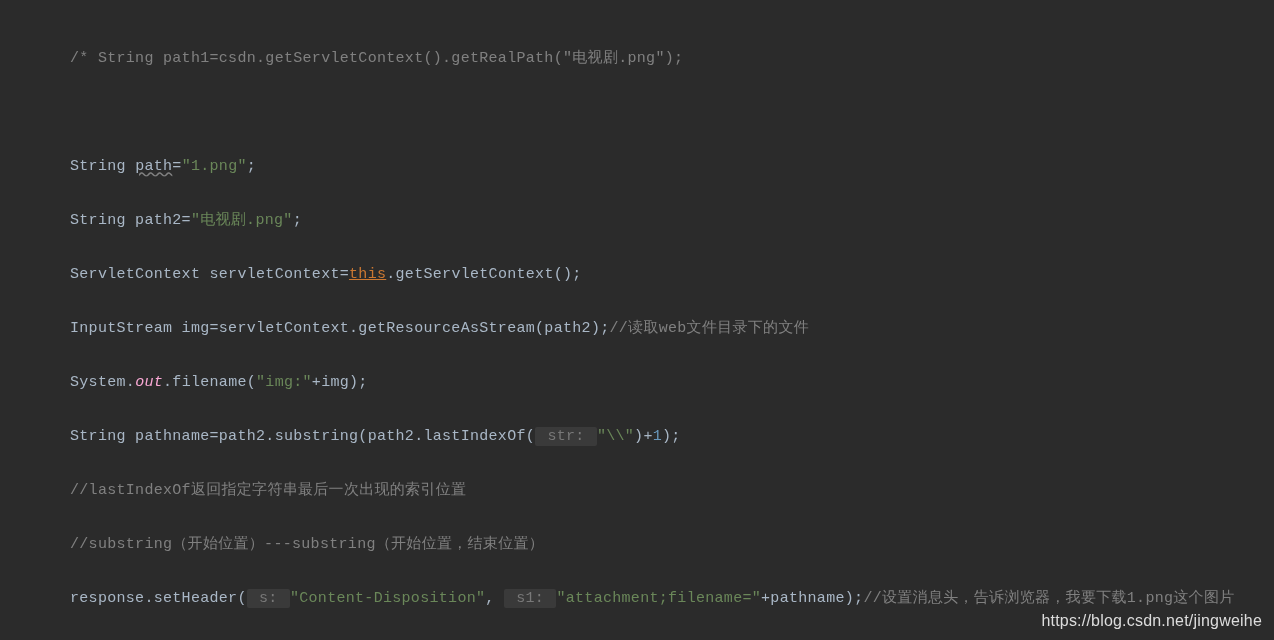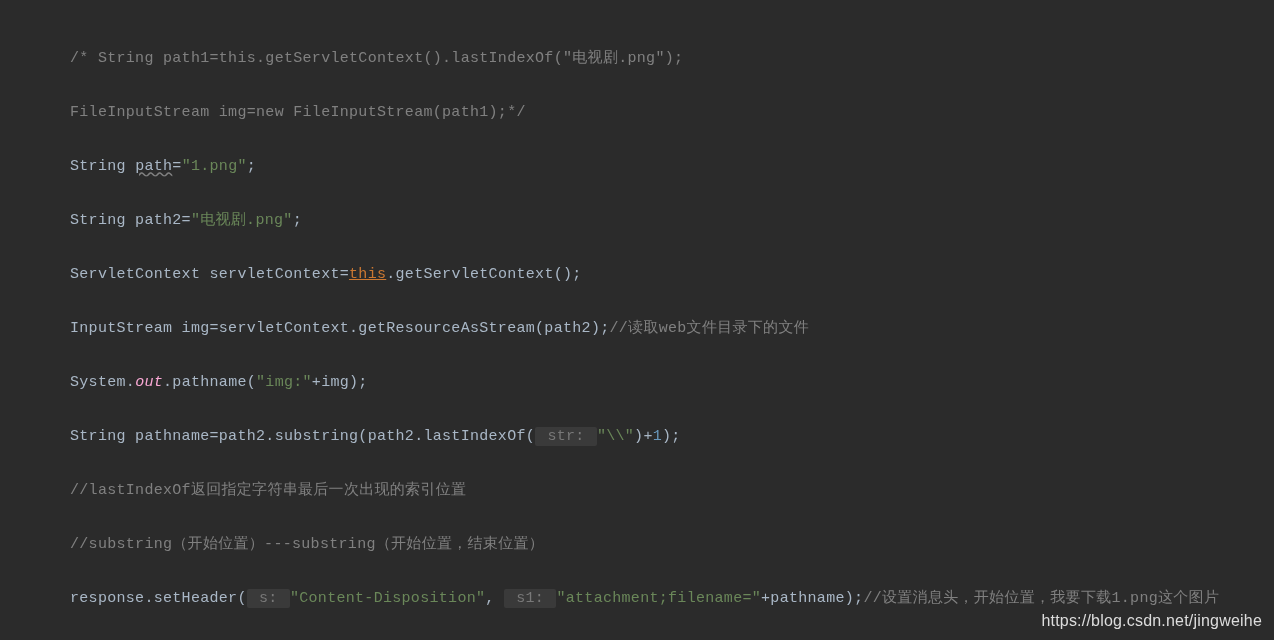--- a/index.html
+++ b/index.html
@@ -39,31 +39,31 @@
       font-family: Arial, sans-serif;
       letter-spacing: 0.2px;
     }
     .indent1 { padding-left: 70px; display: inline; }
     .ln { display: block; height: 27px; }
   </style>
 </head>
 <body>
 
 <div class="code-area">
-<span class="ln"><span class="indent1"></span><span class="comment">/* String path1=this.getServletContext().lastIndexOf("电视剧.png");</span></span>
-<span class="ln"><span class="indent1"></span><span class="comment">FileInputStream img=new FileInputStream(path1);*/</span></span>
+<span class="ln"><span class="indent1"></span><span class="comment">/* String path1=csdn.getServletContext().getRealPath("电视剧.png");</span></span>
+<span class="ln"><span class="indent1"></span></span>
 <span class="ln"><span class="indent1"></span><span>String </span><span class="underline">path</span><span>=</span><span class="string">"1.png"</span><span>;</span></span>
 <span class="ln"><span class="indent1"></span><span>String path2=</span><span class="string">"电视剧.png"</span><span>;</span></span>
 <span class="ln"><span class="indent1"></span><span>ServletContext servletContext=</span><span class="keyword">this</span><span>.getServletContext();</span></span>
 <span class="ln"><span class="indent1"></span><span>InputStream img=servletContext.getResourceAsStream(path2);</span><span class="comment">//读取web文件目录下的文件</span></span>
-<span class="ln"><span class="indent1"></span><span>System.</span><span class="field">out</span><span>.pathname(</span><span class="string">"img:"</span><span>+img);</span></span>
+<span class="ln"><span class="indent1"></span><span>System.</span><span class="field">out</span><span>.filename(</span><span class="string">"img:"</span><span>+img);</span></span>
 <span class="ln"><span class="indent1"></span><span>String pathname=path2.substring(path2.lastIndexOf(</span><span class="param-hint"> str: </span><span class="string">"\\"</span><span>)+</span><span class="number">1</span><span>);</span></span>
 <span class="ln"><span class="indent1"></span><span class="comment">//lastIndexOf返回指定字符串最后一次出现的索引位置</span></span>
 <span class="ln"><span class="indent1"></span><span class="comment">//substring（开始位置）---substring（开始位置，结束位置）</span></span>
-<span class="ln"><span class="indent1"></span><span>response.setHeader(</span><span class="param-hint"> s: </span><span class="string">"Content-Disposition"</span><span>, </span><span class="param-hint"> s1: </span><span class="string">"attachment;filename="</span><span>+pathname);</span><span class="comment">//设置消息头，开始位置，我要下载1.png这个图片</span></span>
+<span class="ln"><span class="indent1"></span><span>response.setHeader(</span><span class="param-hint"> s: </span><span class="string">"Content-Disposition"</span><span>, </span><span class="param-hint"> s1: </span><span class="string">"attachment;filename="</span><span>+pathname);</span><span class="comment">//设置消息头，告诉浏览器，我要下载1.png这个图片</span></span>
 <span class="ln"></span>
 
 
 
 
 
 
 
 
 

